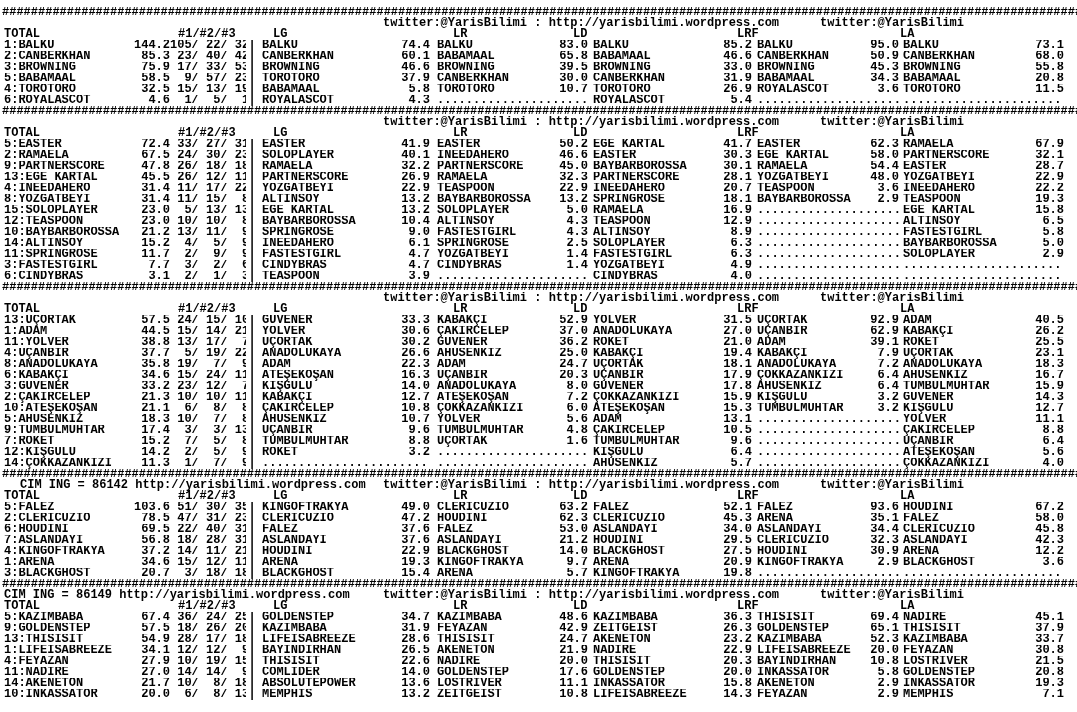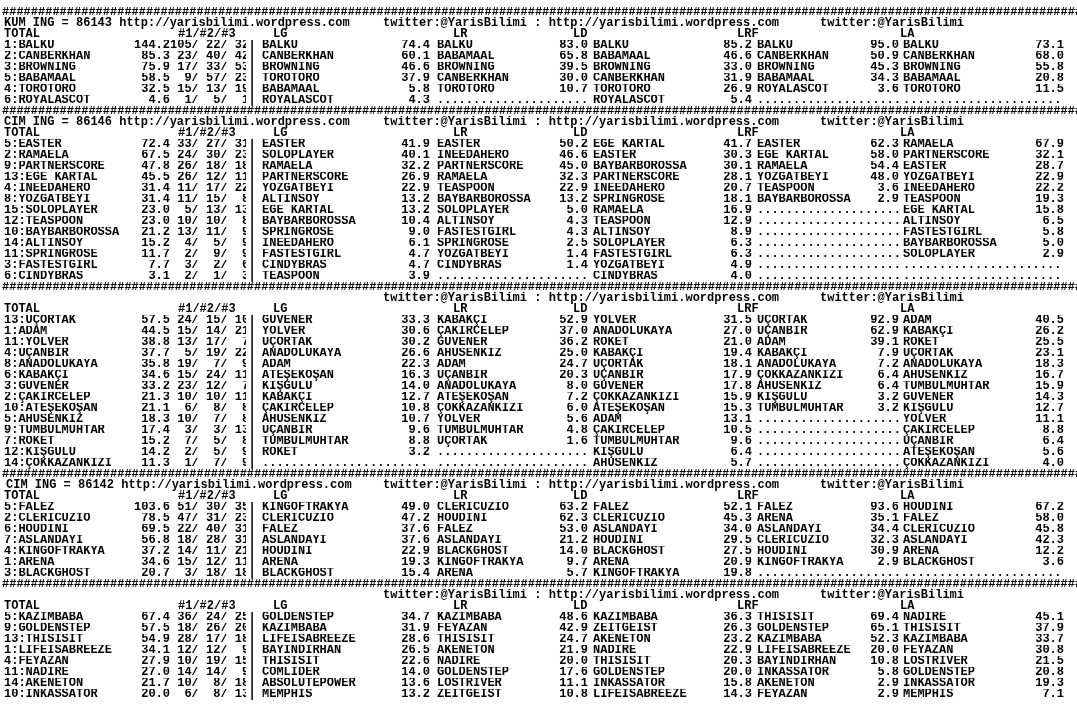--- a/index.html
+++ b/index.html
@@ -25,32 +25,32 @@
   .lrfp{padding-left:5px;}
   .lap{padding-left:4px;}
   .dots{overflow:hidden;}
 </style>
 </head>
 <body>
 
 <div>
     <div>
       <div class="line hashline">######################################################################################################################################################</div>
-      <div class="line"><span class="abs" style="left: 4px;">KUM ING = 86143 http://yarisbilimi.wordpress.com</span><span class="abs" style="left: 383px;">twitter:@YarisBilimi : http://yarisbilimi.wordpress.com</span><span class="abs" style="left: 820px;">twitter:@YarisBilimi</span></div>
+      <div class="line"><span class="abs" style="left: 383px;">twitter:@YarisBilimi : http://yarisbilimi.wordpress.com</span><span class="abs" style="left: 820px;">twitter:@YarisBilimi</span></div>
       <div class="line"><span class="abs" style="left: 4px;">TOTAL</span><span class="abs" style="left: 178px;">#1/#2/#3</span><span class="abs" style="left: 273px;">LG</span><span class="abs" style="left: 453px;">LR</span><span class="abs" style="left: 573px;">LD</span><span class="abs" style="left: 737px;">LRF</span><span class="abs" style="left: 900px;">LA</span></div>
       <div class="row"><span>1:BALKU</span><span class="val">144.2</span><span class="val">105/ 22/ 32</span><span class="sep">|</span><span class="lgp">BALKU</span><span class="val">74.4</span><span class="lrp">BALKU</span><span class="val">83.0</span><span class="ldp">BALKU</span><span class="val">85.2</span><span class="lrfp">BALKU</span><span class="val">95.0</span><span class="lap">BALKU</span><span class="val">73.1</span></div>
       <div class="row"><span>2:CANBERKHAN</span><span class="val">85.3</span><span class="val"> 23/ 40/ 42</span><span class="sep">|</span><span class="lgp">CANBERKHAN</span><span class="val">60.1</span><span class="lrp">BABAMAAL</span><span class="val">65.8</span><span class="ldp">BABAMAAL</span><span class="val">46.6</span><span class="lrfp">CANBERKHAN</span><span class="val">50.9</span><span class="lap">CANBERKHAN</span><span class="val">68.0</span></div>
       <div class="row"><span>3:BROWNING</span><span class="val">75.9</span><span class="val"> 17/ 33/ 53</span><span class="sep">|</span><span class="lgp">BROWNING</span><span class="val">46.6</span><span class="lrp">BROWNING</span><span class="val">39.5</span><span class="ldp">BROWNING</span><span class="val">33.0</span><span class="lrfp">BROWNING</span><span class="val">45.3</span><span class="lap">BROWNING</span><span class="val">55.8</span></div>
       <div class="row"><span>5:BABAMAAL</span><span class="val">58.5</span><span class="val">  9/ 57/ 23</span><span class="sep">|</span><span class="lgp">TOROTORO</span><span class="val">37.9</span><span class="lrp">CANBERKHAN</span><span class="val">30.0</span><span class="ldp">CANBERKHAN</span><span class="val">31.9</span><span class="lrfp">BABAMAAL</span><span class="val">34.3</span><span class="lap">BABAMAAL</span><span class="val">20.8</span></div>
       <div class="row"><span>4:TOROTORO</span><span class="val">32.5</span><span class="val"> 15/ 13/ 19</span><span class="sep">|</span><span class="lgp">BABAMAAL</span><span class="val">5.8</span><span class="lrp">TOROTORO</span><span class="val">10.7</span><span class="ldp">TOROTORO</span><span class="val">26.9</span><span class="lrfp">ROYALASCOT</span><span class="val">3.6</span><span class="lap">TOROTORO</span><span class="val">11.5</span></div>
       <div class="row"><span>6:ROYALASCOT</span><span class="val">4.6</span><span class="val">  1/  5/  1</span><span class="sep">|</span><span class="lgp">ROYALASCOT</span><span class="val">4.3</span><span class="lrp dots" style="grid-column: span 2;">........................................</span><span class="ldp">ROYALASCOT</span><span class="val">5.4</span><span class="lrfp dots" style="grid-column: span 2;">........................................</span><span class="lap dots" style="grid-column: span 2;">........................................</span></div>
     </div>
     <div>
       <div class="line hashline">######################################################################################################################################################</div>
-      <div class="line"><span class="abs" style="left: 4px;">CIM ING = 86146 http://yarisbilimi.wordpress.com</span><span class="abs" style="left: 383px;">twitter:@YarisBilimi : http://yarisbilimi.wordpress.com</span><span class="abs" style="left: 820px;">twitter:@YarisBilimi</span></div>
+      <div class="line"><span class="abs" style="left: 383px;">twitter:@YarisBilimi : http://yarisbilimi.wordpress.com</span><span class="abs" style="left: 820px;">twitter:@YarisBilimi</span></div>
       <div class="line"><span class="abs" style="left: 4px;">TOTAL</span><span class="abs" style="left: 178px;">#1/#2/#3</span><span class="abs" style="left: 273px;">LG</span><span class="abs" style="left: 453px;">LR</span><span class="abs" style="left: 573px;">LD</span><span class="abs" style="left: 737px;">LRF</span><span class="abs" style="left: 900px;">LA</span></div>
       <div class="row"><span>5:EASTER</span><span class="val">72.4</span><span class="val"> 33/ 27/ 31</span><span class="sep">|</span><span class="lgp">EASTER</span><span class="val">41.9</span><span class="lrp">EASTER</span><span class="val">50.2</span><span class="ldp">EGE KARTAL</span><span class="val">41.7</span><span class="lrfp">EASTER</span><span class="val">62.3</span><span class="lap">RAMAELA</span><span class="val">67.9</span></div>
       <div class="row"><span>2:RAMAELA</span><span class="val">67.5</span><span class="val"> 24/ 30/ 23</span><span class="sep">|</span><span class="lgp">SOLOPLAYER</span><span class="val">40.1</span><span class="lrp">INEEDAHERO</span><span class="val">46.6</span><span class="ldp">EASTER</span><span class="val">30.3</span><span class="lrfp">EGE KARTAL</span><span class="val">58.0</span><span class="lap">PARTNERSCORE</span><span class="val">32.1</span></div>
       <div class="row"><span>9:PARTNERSCORE</span><span class="val">47.8</span><span class="val"> 26/ 18/ 18</span><span class="sep">|</span><span class="lgp">RAMAELA</span><span class="val">32.2</span><span class="lrp">PARTNERSCORE</span><span class="val">45.0</span><span class="ldp">BAYBARBOROSSA</span><span class="val">30.1</span><span class="lrfp">RAMAELA</span><span class="val">54.4</span><span class="lap">EASTER</span><span class="val">28.7</span></div>
       <div class="row"><span>13:EGE KARTAL</span><span class="val">45.5</span><span class="val"> 26/ 12/ 11</span><span class="sep">|</span><span class="lgp">PARTNERSCORE</span><span class="val">26.9</span><span class="lrp">RAMAELA</span><span class="val">32.3</span><span class="ldp">PARTNERSCORE</span><span class="val">28.1</span><span class="lrfp">YOZGATBEYİ</span><span class="val">48.0</span><span class="lap">YOZGATBEYİ</span><span class="val">22.9</span></div>
       <div class="row"><span>4:INEEDAHERO</span><span class="val">31.4</span><span class="val"> 11/ 17/ 22</span><span class="sep">|</span><span class="lgp">YOZGATBEYİ</span><span class="val">22.9</span><span class="lrp">TEASPOON</span><span class="val">22.9</span><span class="ldp">INEEDAHERO</span><span class="val">20.7</span><span class="lrfp">TEASPOON</span><span class="val">3.6</span><span class="lap">INEEDAHERO</span><span class="val">22.2</span></div>
       <div class="row"><span>8:YOZGATBEYİ</span><span class="val">31.4</span><span class="val"> 11/ 15/  8</span><span class="sep">|</span><span class="lgp">ALTINSOY</span><span class="val">13.2</span><span class="lrp">BAYBARBOROSSA</span><span class="val">13.2</span><span class="ldp">SPRINGROSE</span><span class="val">18.1</span><span class="lrfp">BAYBARBOROSSA</span><span class="val">2.9</span><span class="lap">TEASPOON</span><span class="val">19.3</span></div>
       <div class="row"><span>15:SOLOPLAYER</span><span class="val">23.0</span><span class="val">  5/ 13/ 13</span><span class="sep">|</span><span class="lgp">EGE KARTAL</span><span class="val">13.2</span><span class="lrp">SOLOPLAYER</span><span class="val">5.0</span><span class="ldp">RAMAELA</span><span class="val">16.9</span><span class="lrfp dots" style="grid-column: span 2;">........................................</span><span class="lap">EGE KARTAL</span><span class="val">15.8</span></div>
       <div class="row"><span>12:TEASPOON</span><span class="val">23.0</span><span class="val"> 10/ 10/  8</span><span class="sep">|</span><span class="lgp">BAYBARBOROSSA</span><span class="val">10.4</span><span class="lrp">ALTINSOY</span><span class="val">4.3</span><span class="ldp">TEASPOON</span><span class="val">12.9</span><span class="lrfp dots" style="grid-column: span 2;">........................................</span><span class="lap">ALTINSOY</span><span class="val">6.5</span></div>
       <div class="row"><span>10:BAYBARBOROSSA</span><span class="val">21.2</span><span class="val"> 13/ 11/  9</span><span class="sep">|</span><span class="lgp">SPRINGROSE</span><span class="val">9.0</span><span class="lrp">FASTESTGIRL</span><span class="val">4.3</span><span class="ldp">ALTINSOY</span><span class="val">8.9</span><span class="lrfp dots" style="grid-column: span 2;">........................................</span><span class="lap">FASTESTGIRL</span><span class="val">5.8</span></div>
@@ -73,33 +73,33 @@
       <div class="row"><span>2:ÇAKIRCELEP</span><span class="val">21.3</span><span class="val"> 10/ 10/ 11</span><span class="sep">|</span><span class="lgp">KABAKÇI</span><span class="val">12.7</span><span class="lrp">ATEŞEKOŞAN</span><span class="val">7.2</span><span class="ldp">ÇOKKAZANKIZI</span><span class="val">15.9</span><span class="lrfp">KIŞGÜLÜ</span><span class="val">3.2</span><span class="lap">GÜVENER</span><span class="val">14.3</span></div>
       <div class="row"><span>10:ATEŞEKOŞAN</span><span class="val">21.1</span><span class="val">  6/  8/  8</span><span class="sep">|</span><span class="lgp">ÇAKIRCELEP</span><span class="val">10.8</span><span class="lrp">ÇOKKAZANKIZI</span><span class="val">6.0</span><span class="ldp">ATEŞEKOŞAN</span><span class="val">15.3</span><span class="lrfp">TUMBULMUHTAR</span><span class="val">3.2</span><span class="lap">KIŞGÜLÜ</span><span class="val">12.7</span></div>
       <div class="row"><span>5:AHUSENKIZ</span><span class="val">18.3</span><span class="val"> 10/  7/  8</span><span class="sep">|</span><span class="lgp">AHUSENKIZ</span><span class="val">10.7</span><span class="lrp">YOLVER</span><span class="val">5.6</span><span class="ldp">ADAM</span><span class="val">13.1</span><span class="lrfp dots" style="grid-column: span 2;">........................................</span><span class="lap">YOLVER</span><span class="val">11.1</span></div>
       <div class="row"><span>9:TUMBULMUHTAR</span><span class="val">17.4</span><span class="val">  3/  3/ 13</span><span class="sep">|</span><span class="lgp">UÇANBİR</span><span class="val">9.6</span><span class="lrp">TUMBULMUHTAR</span><span class="val">4.8</span><span class="ldp">ÇAKIRCELEP</span><span class="val">10.5</span><span class="lrfp dots" style="grid-column: span 2;">........................................</span><span class="lap">ÇAKIRCELEP</span><span class="val">8.8</span></div>
       <div class="row"><span>7:ROKET</span><span class="val">15.2</span><span class="val">  7/  5/  8</span><span class="sep">|</span><span class="lgp">TUMBULMUHTAR</span><span class="val">8.8</span><span class="lrp">ÜÇORTAK</span><span class="val">1.6</span><span class="ldp">TUMBULMUHTAR</span><span class="val">9.6</span><span class="lrfp dots" style="grid-column: span 2;">........................................</span><span class="lap">UÇANBİR</span><span class="val">6.4</span></div>
       <div class="row"><span>12:KIŞGÜLÜ</span><span class="val">14.2</span><span class="val">  2/  5/  9</span><span class="sep">|</span><span class="lgp">ROKET</span><span class="val">3.2</span><span class="lrp dots" style="grid-column: span 2;">........................................</span><span class="ldp">KIŞGÜLÜ</span><span class="val">6.4</span><span class="lrfp dots" style="grid-column: span 2;">........................................</span><span class="lap">ATEŞEKOŞAN</span><span class="val">5.6</span></div>
       <div class="row"><span>14:ÇOKKAZANKIZI</span><span class="val">11.3</span><span class="val">  1/  7/  9</span><span class="sep">|</span><span class="lgp dots" style="grid-column: span 2;">........................................</span><span class="lrp dots" style="grid-column: span 2;">........................................</span><span class="ldp">AHUSENKIZ</span><span class="val">5.7</span><span class="lrfp dots" style="grid-column: span 2;">........................................</span><span class="lap">ÇOKKAZANKIZI</span><span class="val">4.0</span></div>
     </div>
     <div>
       <div class="line hashline">######################################################################################################################################################</div>
-      <div class="line"><span class="abs" style="left: 6px;">CIM ING = 86142 http://yarisbilimi.wordpress.com</span><span class="abs" style="left: 383px;">twitter:@YarisBilimi : http://yarisbilimi.wordpress.com</span><span class="abs" style="left: 820px;">twitter:@YarisBilimi</span></div>
+      <div class="line"><span class="abs" style="left: 20px;">CIM ING = 86142 http://yarisbilimi.wordpress.com</span><span class="abs" style="left: 383px;">twitter:@YarisBilimi : http://yarisbilimi.wordpress.com</span><span class="abs" style="left: 820px;">twitter:@YarisBilimi</span></div>
       <div class="line"><span class="abs" style="left: 4px;">TOTAL</span><span class="abs" style="left: 178px;">#1/#2/#3</span><span class="abs" style="left: 273px;">LG</span><span class="abs" style="left: 453px;">LR</span><span class="abs" style="left: 573px;">LD</span><span class="abs" style="left: 737px;">LRF</span><span class="abs" style="left: 900px;">LA</span></div>
       <div class="row"><span>5:FALEZ</span><span class="val">103.6</span><span class="val"> 51/ 30/ 35</span><span class="sep">|</span><span class="lgp">KINGOFTRAKYA</span><span class="val">49.0</span><span class="lrp">CLERICUZIO</span><span class="val">63.2</span><span class="ldp">FALEZ</span><span class="val">52.1</span><span class="lrfp">FALEZ</span><span class="val">93.6</span><span class="lap">HOUDINI</span><span class="val">67.2</span></div>
       <div class="row"><span>2:CLERICUZIO</span><span class="val">78.5</span><span class="val"> 47/ 31/ 23</span><span class="sep">|</span><span class="lgp">CLERICUZIO</span><span class="val">47.2</span><span class="lrp">HOUDINI</span><span class="val">62.3</span><span class="ldp">CLERICUZIO</span><span class="val">45.3</span><span class="lrfp">ARENA</span><span class="val">35.1</span><span class="lap">FALEZ</span><span class="val">58.0</span></div>
       <div class="row"><span>6:HOUDINI</span><span class="val">69.5</span><span class="val"> 22/ 40/ 31</span><span class="sep">|</span><span class="lgp">FALEZ</span><span class="val">37.6</span><span class="lrp">FALEZ</span><span class="val">53.0</span><span class="ldp">ASLANDAYI</span><span class="val">34.0</span><span class="lrfp">ASLANDAYI</span><span class="val">34.4</span><span class="lap">CLERICUZIO</span><span class="val">45.8</span></div>
       <div class="row"><span>7:ASLANDAYI</span><span class="val">56.8</span><span class="val"> 18/ 28/ 31</span><span class="sep">|</span><span class="lgp">ASLANDAYI</span><span class="val">37.6</span><span class="lrp">ASLANDAYI</span><span class="val">21.2</span><span class="ldp">HOUDINI</span><span class="val">29.5</span><span class="lrfp">CLERICUZIO</span><span class="val">32.3</span><span class="lap">ASLANDAYI</span><span class="val">42.3</span></div>
       <div class="row"><span>4:KINGOFTRAKYA</span><span class="val">37.2</span><span class="val"> 14/ 11/ 21</span><span class="sep">|</span><span class="lgp">HOUDINI</span><span class="val">22.9</span><span class="lrp">BLACKGHOST</span><span class="val">14.0</span><span class="ldp">BLACKGHOST</span><span class="val">27.5</span><span class="lrfp">HOUDINI</span><span class="val">30.9</span><span class="lap">ARENA</span><span class="val">12.2</span></div>
       <div class="row"><span>1:ARENA</span><span class="val">34.6</span><span class="val"> 15/ 12/ 11</span><span class="sep">|</span><span class="lgp">ARENA</span><span class="val">19.3</span><span class="lrp">KINGOFTRAKYA</span><span class="val">9.7</span><span class="ldp">ARENA</span><span class="val">20.9</span><span class="lrfp">KINGOFTRAKYA</span><span class="val">2.9</span><span class="lap">BLACKGHOST</span><span class="val">3.6</span></div>
       <div class="row"><span>3:BLACKGHOST</span><span class="val">20.7</span><span class="val">  3/ 18/ 18</span><span class="sep">|</span><span class="lgp">BLACKGHOST</span><span class="val">15.4</span><span class="lrp">ARENA</span><span class="val">5.7</span><span class="ldp">KINGOFTRAKYA</span><span class="val">19.8</span><span class="lrfp dots" style="grid-column: span 2;">........................................</span><span class="lap dots" style="grid-column: span 2;">........................................</span></div>
     </div>
     <div>
       <div class="line hashline">######################################################################################################################################################</div>
-      <div class="line"><span class="abs" style="left: 383px;">twitter:@YarisBilimi : http://yarisbilimi.wordpress.com</span><span class="abs" style="left: 820px;">twitter:@YarisBilimi</span></div>
+      <div class="line"><span class="abs" style="left: 4px;">CIM ING = 86149 http://yarisbilimi.wordpress.com</span><span class="abs" style="left: 383px;">twitter:@YarisBilimi : http://yarisbilimi.wordpress.com</span><span class="abs" style="left: 820px;">twitter:@YarisBilimi</span></div>
       <div class="line"><span class="abs" style="left: 4px;">TOTAL</span><span class="abs" style="left: 178px;">#1/#2/#3</span><span class="abs" style="left: 273px;">LG</span><span class="abs" style="left: 453px;">LR</span><span class="abs" style="left: 573px;">LD</span><span class="abs" style="left: 737px;">LRF</span><span class="abs" style="left: 900px;">LA</span></div>
       <div class="row"><span>5:KAZİMBABA</span><span class="val">67.4</span><span class="val"> 36/ 24/ 25</span><span class="sep">|</span><span class="lgp">GOLDENSTEP</span><span class="val">34.7</span><span class="lrp">KAZİMBABA</span><span class="val">48.6</span><span class="ldp">KAZİMBABA</span><span class="val">36.3</span><span class="lrfp">THISISIT</span><span class="val">69.4</span><span class="lap">NADİRE</span><span class="val">45.1</span></div>
       <div class="row"><span>9:GOLDENSTEP</span><span class="val">57.5</span><span class="val"> 18/ 26/ 20</span><span class="sep">|</span><span class="lgp">KAZİMBABA</span><span class="val">31.9</span><span class="lrp">FEYAZAN</span><span class="val">42.9</span><span class="ldp">ZEITGEIST</span><span class="val">26.3</span><span class="lrfp">GOLDENSTEP</span><span class="val">65.1</span><span class="lap">THISISIT</span><span class="val">37.9</span></div>
       <div class="row"><span>13:THISISIT</span><span class="val">54.9</span><span class="val"> 28/ 17/ 18</span><span class="sep">|</span><span class="lgp">LIFEISABREEZE</span><span class="val">28.6</span><span class="lrp">THISISIT</span><span class="val">24.7</span><span class="ldp">AKENETON</span><span class="val">23.2</span><span class="lrfp">KAZİMBABA</span><span class="val">52.3</span><span class="lap">KAZİMBABA</span><span class="val">33.7</span></div>
       <div class="row"><span>1:LIFEISABREEZE</span><span class="val">34.1</span><span class="val"> 12/ 12/  9</span><span class="sep">|</span><span class="lgp">BAYINDIRHAN</span><span class="val">26.5</span><span class="lrp">AKENETON</span><span class="val">21.9</span><span class="ldp">NADİRE</span><span class="val">22.9</span><span class="lrfp">LIFEISABREEZE</span><span class="val">20.0</span><span class="lap">FEYAZAN</span><span class="val">30.8</span></div>
       <div class="row"><span>4:FEYAZAN</span><span class="val">27.9</span><span class="val"> 10/ 19/ 15</span><span class="sep">|</span><span class="lgp">THISISIT</span><span class="val">22.6</span><span class="lrp">NADİRE</span><span class="val">20.0</span><span class="ldp">THISISIT</span><span class="val">20.3</span><span class="lrfp">BAYINDIRHAN</span><span class="val">10.8</span><span class="lap">LOSTRIVER</span><span class="val">21.5</span></div>
       <div class="row"><span>11:NADİRE</span><span class="val">27.0</span><span class="val"> 14/ 14/  9</span><span class="sep">|</span><span class="lgp">COMLIDER</span><span class="val">14.0</span><span class="lrp">GOLDENSTEP</span><span class="val">17.6</span><span class="ldp">GOLDENSTEP</span><span class="val">20.0</span><span class="lrfp">INKASSATOR</span><span class="val">5.8</span><span class="lap">GOLDENSTEP</span><span class="val">20.8</span></div>
       <div class="row"><span>14:AKENETON</span><span class="val">21.7</span><span class="val"> 10/  8/ 18</span><span class="sep">|</span><span class="lgp">ABSOLUTEPOWER</span><span class="val">13.6</span><span class="lrp">LOSTRIVER</span><span class="val">11.1</span><span class="ldp">INKASSATOR</span><span class="val">15.8</span><span class="lrfp">AKENETON</span><span class="val">2.9</span><span class="lap">INKASSATOR</span><span class="val">19.3</span></div>
       <div class="row"><span>10:INKASSATOR</span><span class="val">20.0</span><span class="val">  6/  8/ 13</span><span class="sep">|</span><span class="lgp">MEMPHIS</span><span class="val">13.2</span><span class="lrp">ZEITGEIST</span><span class="val">10.8</span><span class="ldp">LIFEISABREEZE</span><span class="val">14.3</span><span class="lrfp">FEYAZAN</span><span class="val">2.9</span><span class="lap">MEMPHIS</span><span class="val">7.1</span></div>
     </div>

